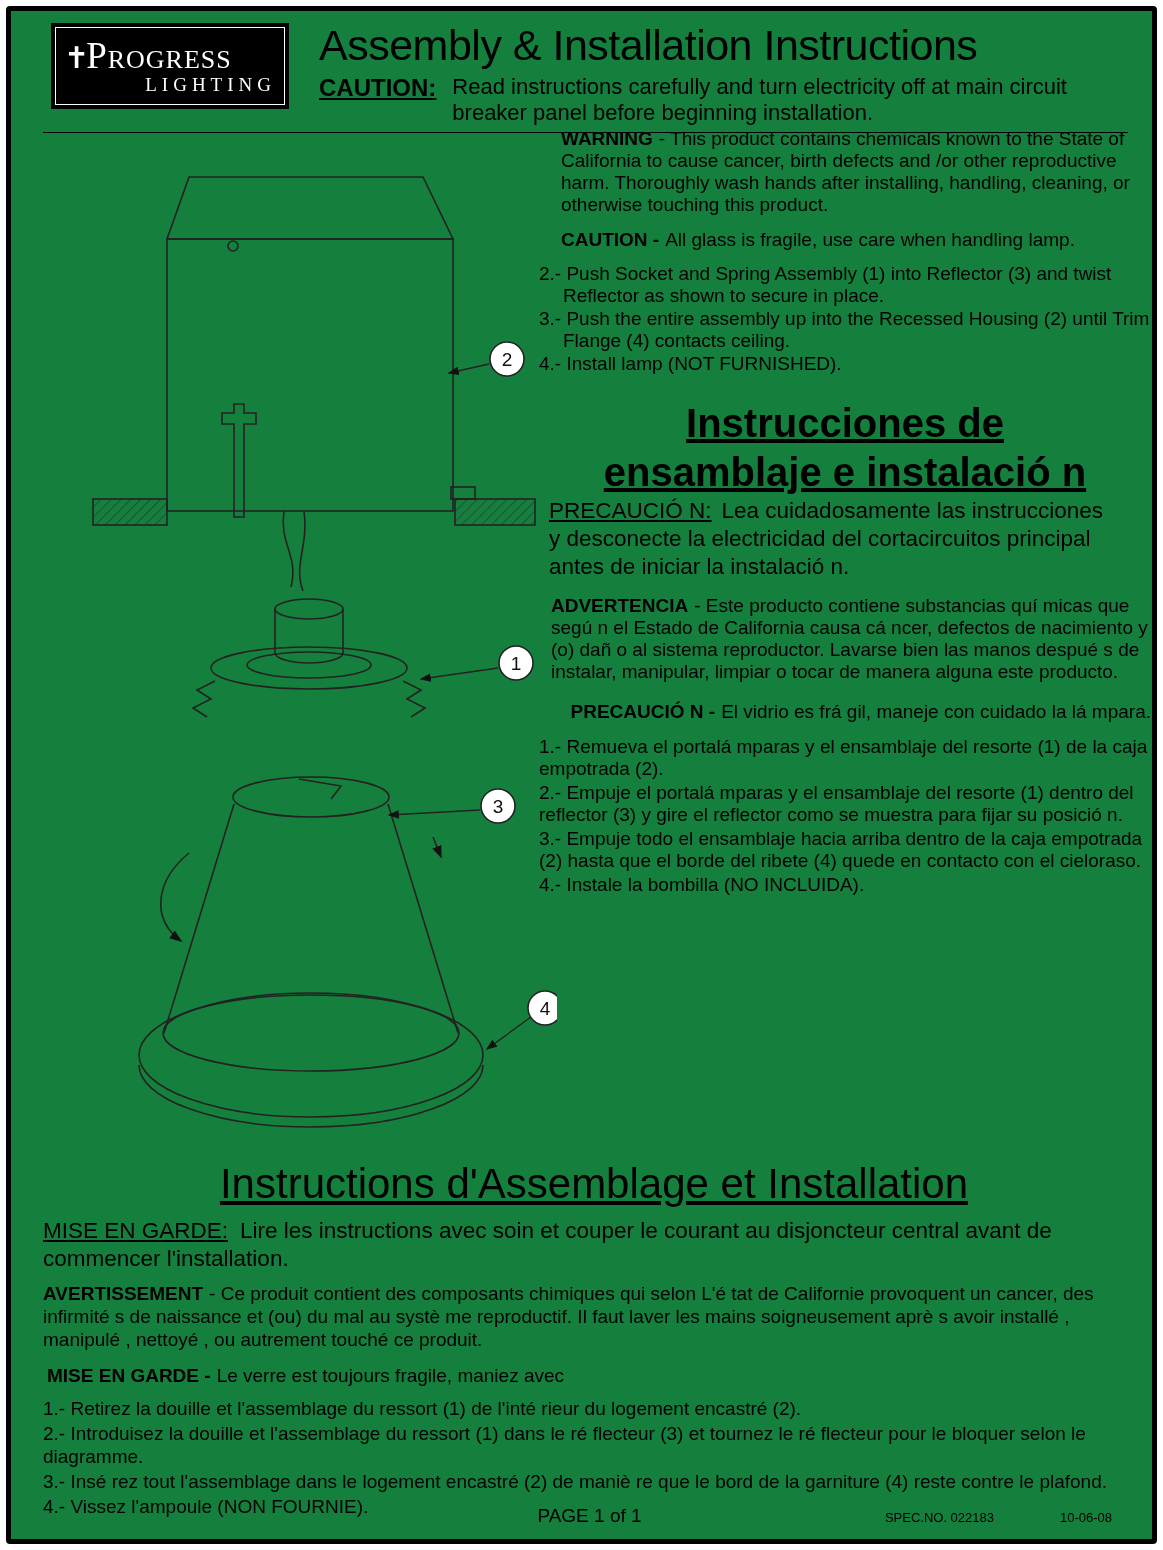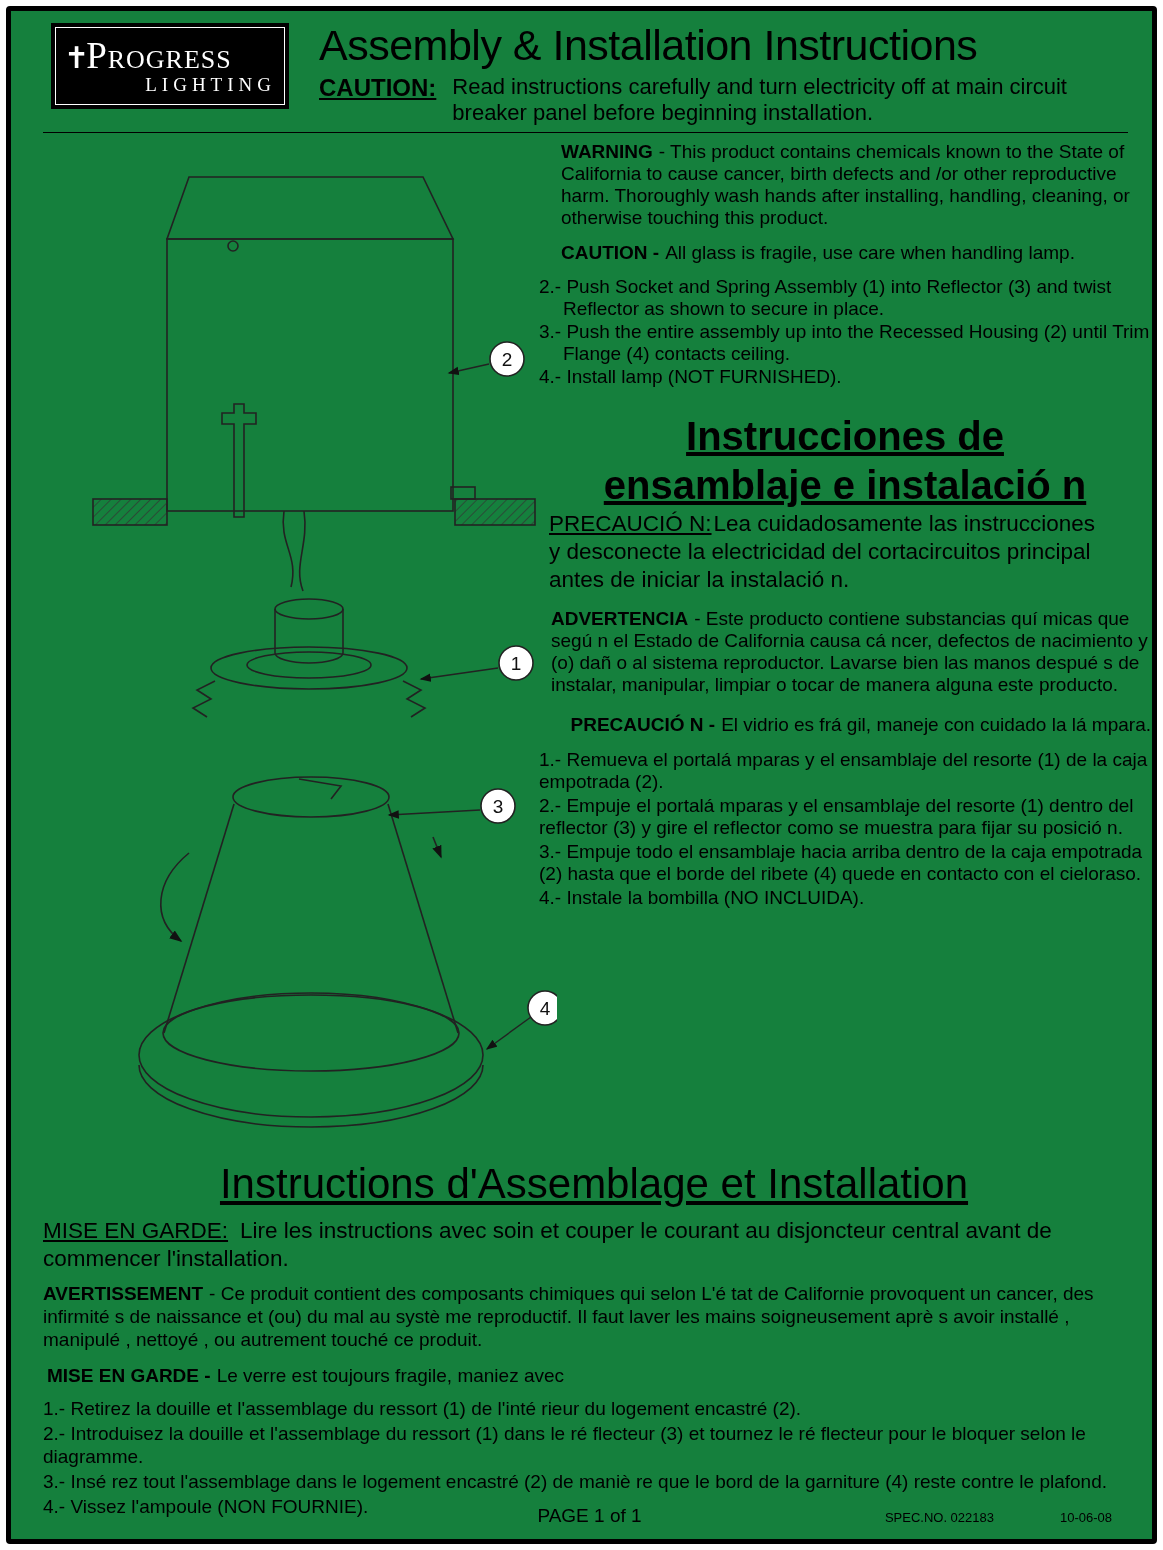--- a/index.html
+++ b/index.html
@@ -22,30 +22,30 @@
   .doc-title { font-size:43px; font-weight:normal; line-height:1.05; letter-spacing:-0.5px; white-space:nowrap; }
   .caution-line { display:flex; margin-top:6px; }
   .caution-line .lbl { font-weight:bold; text-decoration:underline; font-size:24px; margin-right:16px; white-space:nowrap; }
   .caution-line .txt { font-size:22px; line-height:1.18; max-width:650px; }
   .header-rule { position:absolute; top:121px; left:32px; right:24px; border-top:1.5px solid #000; }
 
   
   .diagram { position:absolute; left:26px; top:136px; width:520px; height:1012px; }
 
   
-  .col-right { position:absolute; left:528px; top:130px; width:612px; font-size:19px; line-height:1.16; }
+  .col-right { position:absolute; left:528px; top:117px; width:612px; font-size:19px; line-height:1.16; }
   .b { font-weight:bold; }
   .lblsp { margin-right:6px; }
   .warning-para { padding-left:22px; padding-right:4px; margin-bottom:13px; }
   .caution-para { padding-left:22px; margin-bottom:12px; }
   .steps-en .step { padding-left:24px; text-indent:-24px; margin-bottom:1px; }
   .es-title { text-align:center; font-size:40px; line-height:1.22; margin-top:24px; }
   .es-title span { text-decoration:underline; }
   .precaucion { font-size:22.5px; line-height:1.24; padding-left:10px; padding-right:40px; margin-bottom:14px; }
-  .precaucion .lbl { text-decoration:underline; margin-right:2px; }
+  .precaucion .lbl { text-decoration:underline; margin-right:10px; }
   .advertencia { padding-left:12px; margin-bottom:18px; }
   .precaucion2 { padding-left:8px; margin-bottom:13px;text-align:right; }
   .steps-es .step { margin-bottom:2px; }
 
   
   .french { position:absolute; left:32px; top:1148px; width:1102px; font-size:19px; line-height:1.2; }
   .fr-title { text-align:center; font-size:42px; font-weight:normal; margin-bottom:8px; }
   .fr-title span { text-decoration:underline; }
   .mise { font-size:22.5px; line-height:1.22; margin-bottom:11px; }
   .mise .lbl { text-decoration:underline; margin-right:12px; }

